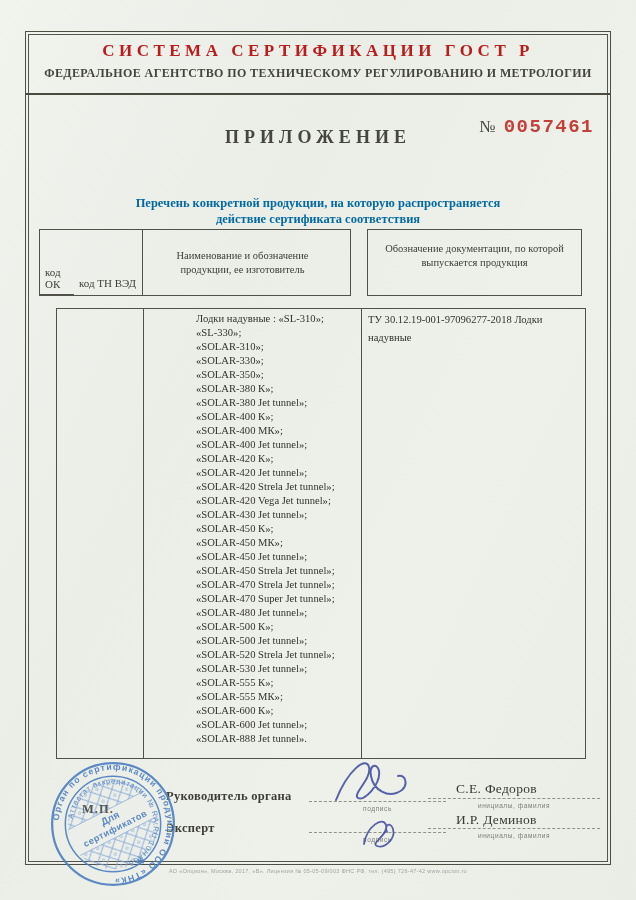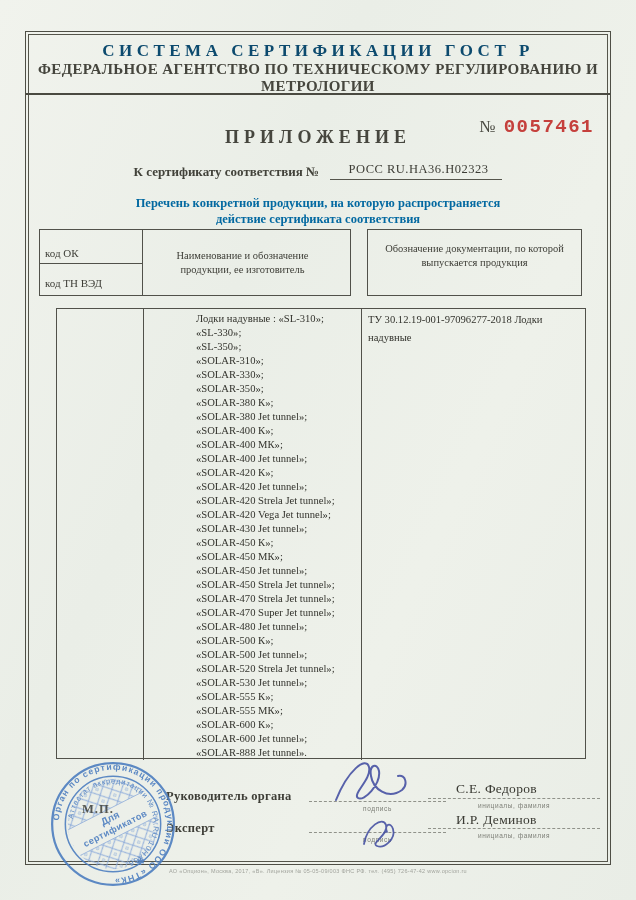--- a/index.html
+++ b/index.html
@@ -13,41 +13,41 @@
   .frame {
     position:absolute; left:25px; top:31px; width:586px; height:834px;
     border:1.6px solid #4e4e45;
   }
   .frame-inner { position:absolute; inset:2px; border:1px solid #55554b; pointer-events:none; }
 
   .masthead {
     position:absolute; left:0; top:0; width:100%; height:63px;
     border-bottom:2px solid #4a4a41; text-align:center; padding-top:9px;
   }
-  .sys-title { font-size:17px; font-weight:bold; letter-spacing:4.5px; color:#0c4a6e; }
-  .agency { font-size:15px; font-weight:bold; letter-spacing:0.4px; color:#45453d; }
+  .sys-title { font-size:17px; font-weight:bold; letter-spacing:4.5px; color:#b91c1c; }
+  .agency { font-size:12px; font-weight:bold; letter-spacing:0.4px; margin-top:5px; color:#45453d; }
 
   .blank-no { position:absolute; top:84px; right:16px; font-size:17px; }
   .no-sign { color:#4a4a42; margin-right:8px; }
   .no-digits { font-family:"Liberation Mono","DejaVu Sans Mono",monospace; font-weight:bold;
                font-size:19px; letter-spacing:1.5px; color:#c5403c; }
 
   .doc-title { position:absolute; top:95px; width:100%; text-align:center;
                font-size:18px; font-weight:bold; letter-spacing:5px; color:#46463e; }
 
   .cert-line { position:absolute; top:132px; width:100%; text-align:center; font-size:13px; font-weight:bold; color:#42423a; }
   .cert-number { display:inline-block; font-weight:normal; font-size:12.5px; letter-spacing:0.5px;
                  border-bottom:1.2px solid #55554c; padding:0 14px 2px 18px; margin-left:8px;
                  position:relative; top:-3px; color:#3c3c35;}
 
   .subtitle { position:absolute; top:163px; width:100%; text-align:center;
               font-size:12.5px; font-weight:bold; line-height:16px; color:#0369a1; }
 
   .hbox { position:absolute; border:1px solid #51514a; font-size:10.5px; color:#3d3d36; }
-  .ht-left  { left:13px; top:197px; width:104px; height:67px; display:flex; flex-direction:column; }
+  .ht-left  { left:13px; top:197px; width:104px; height:67px; display:flex; flex-direction:row; }
   .ht-left-top { flex:0 0 34px; border-bottom:1px solid #51514a; display:flex; align-items:flex-end; padding:0 5px 4px; font-size:11px; }
   .ht-left-bottom { flex:1; display:flex; align-items:flex-end; padding:0 5px 6px; font-size:11px; }
   .ht-mid { left:109px; top:197px; width:216px; height:67px; border-left:none;
             display:flex; align-items:center; justify-content:center; text-align:center; padding:0 22px; line-height:14px; }
   .ht-right { left:341px; top:197px; width:215px; height:67px;
               display:flex; align-items:flex-start; justify-content:center; text-align:center; padding:12px 14px 4px; line-height:14px; }
 
   .bt { position:absolute; left:30px; top:276px; width:530px; height:451px;
         border:1.2px solid #51514a; display:grid; grid-template-columns:87px 218px 1fr; }
   .bt-col1 { border-right:1px solid #51514a; }
@@ -96,44 +96,39 @@
     <div class="sys-title">СИСТЕМА СЕРТИФИКАЦИИ ГОСТ Р</div>
     <div class="agency">ФЕДЕРАЛЬНОЕ АГЕНТСТВО ПО ТЕХНИЧЕСКОМУ РЕГУЛИРОВАНИЮ И МЕТРОЛОГИИ</div>
   </div>
 
   <div class="blank-no">
     <span class="no-sign">№</span><span class="no-digits">0057461</span>
   </div>
 
   <div class="doc-title">ПРИЛОЖЕНИЕ</div>
 
-  <div class="cert-line">
-    <span>К сертификату соответствия №</span>
-    <span class="cert-number">РОСС RU.НА36.Н02323</span>
-  </div>
 
   <div class="subtitle">
     <div>Перечень конкретной продукции,  на которую распространяется</div>
     <div>действие сертификата соответствия</div>
   </div>
 
   <div class="hbox ht-left">
     <div class="ht-left-top">код ОК</div>
     <div class="ht-left-bottom">код ТН ВЭД</div>
   </div>
   <div class="hbox ht-mid">Наименование и обозначение продукции, ее изготовитель</div>
   <div class="hbox ht-right">Обозначение документации, по которой выпускается продукция</div>
 
   <div class="bt">
     <div class="bt-col1"></div>
     <div class="bt-col2">
       <div>
           <div class="product-line">Лодки надувные :  «SL-310»;</div>
           <div class="product-line">«SL-330»;</div>
-          <div class="product-line">«SL-350»;</div>
           <div class="product-line">«SOLAR-310»;</div>
           <div class="product-line">«SOLAR-330»;</div>
           <div class="product-line">«SOLAR-350»;</div>
           <div class="product-line">«SOLAR-380 К»;</div>
           <div class="product-line">«SOLAR-380 Jet tunnel»;</div>
           <div class="product-line">«SOLAR-400 К»;</div>
           <div class="product-line">«SOLAR-400 МК»;</div>
           <div class="product-line">«SOLAR-400 Jet tunnel»;</div>
           <div class="product-line">«SOLAR-420 К»;</div>
           <div class="product-line">«SOLAR-420 Jet tunnel»;</div>

